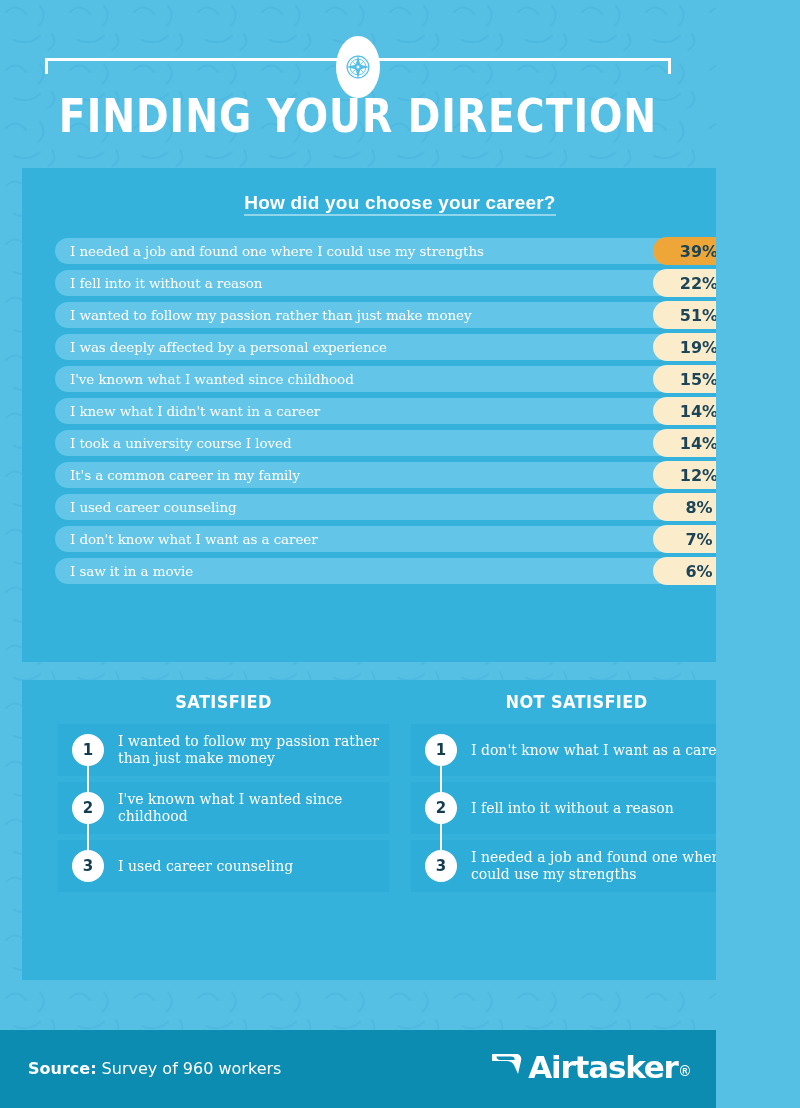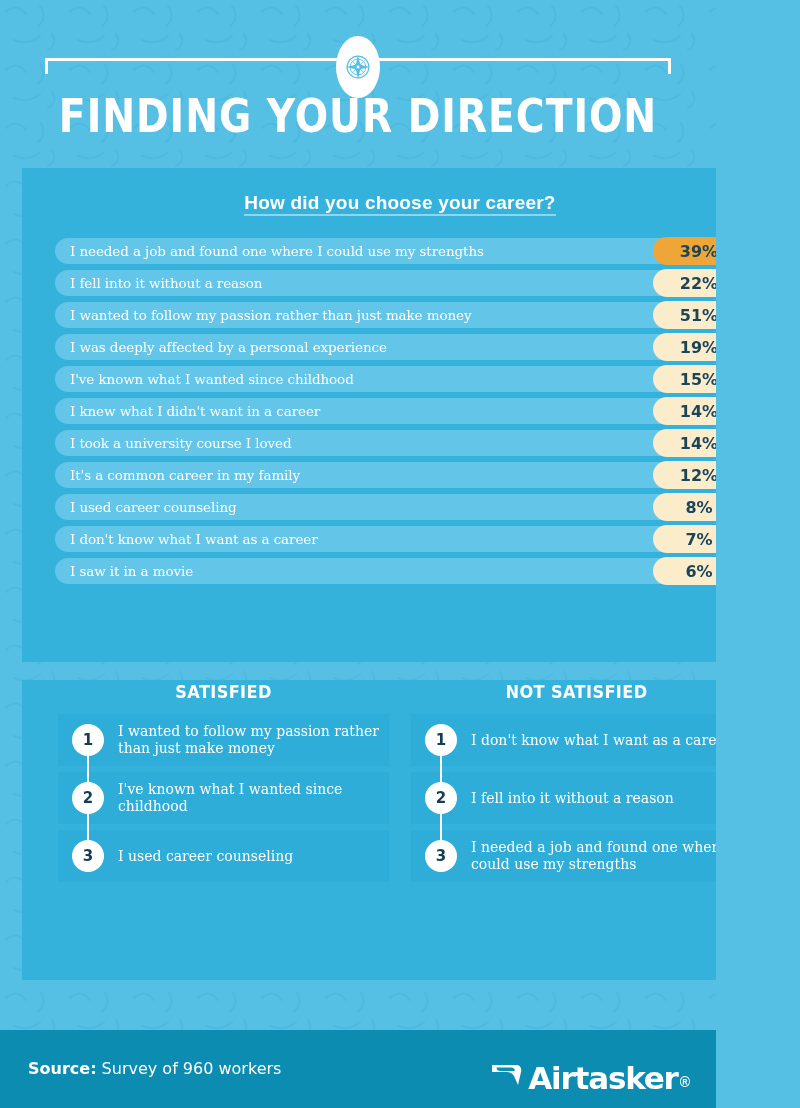--- a/index.html
+++ b/index.html
@@ -104,21 +104,21 @@
     font-family:"DejaVu Sans", sans-serif;
     font-weight:bold;
     font-size:16px;
     display:flex;align-items:center;justify-content:center;
     z-index:3;
   }
   .row.top .pct{background:#eda637;}
 
   
   .sat-cols{
-    display:flex;margin-top:2px;padding:0 36px;gap:22px;
+    display:flex;margin-top:12px;padding:0 36px;gap:22px;
   }
   .sat-col{flex:1;}
   .sat-col-title{
     text-align:center;
     color:#ffffff;
     font-family:"DejaVu Sans", sans-serif;
     font-weight:bold;
     font-size:17px;
     letter-spacing:.4px;
     margin-bottom:12px;
@@ -160,21 +160,21 @@
     position:absolute;left:0;right:0;bottom:0;height:78px;
     background:#0d8cb2;
   }
   .source{
     position:absolute;left:28px;top:29px;
     color:#ffffff;font-size:16px;
     font-family:"DejaVu Sans", sans-serif;
   }
   .source b{font-weight:bold;}
   .logo{
-    position:absolute;right:26px;top:30px;
+    position:absolute;right:26px;top:19px;
     display:flex;align-items:center;gap:2px;
   }
   .logo-word{
     color:#ffffff;
     font-family:"DejaVu Sans", sans-serif;
     font-weight:bold;
     font-size:31px;
     letter-spacing:-1.2px;
   }
   .logo-dot{

